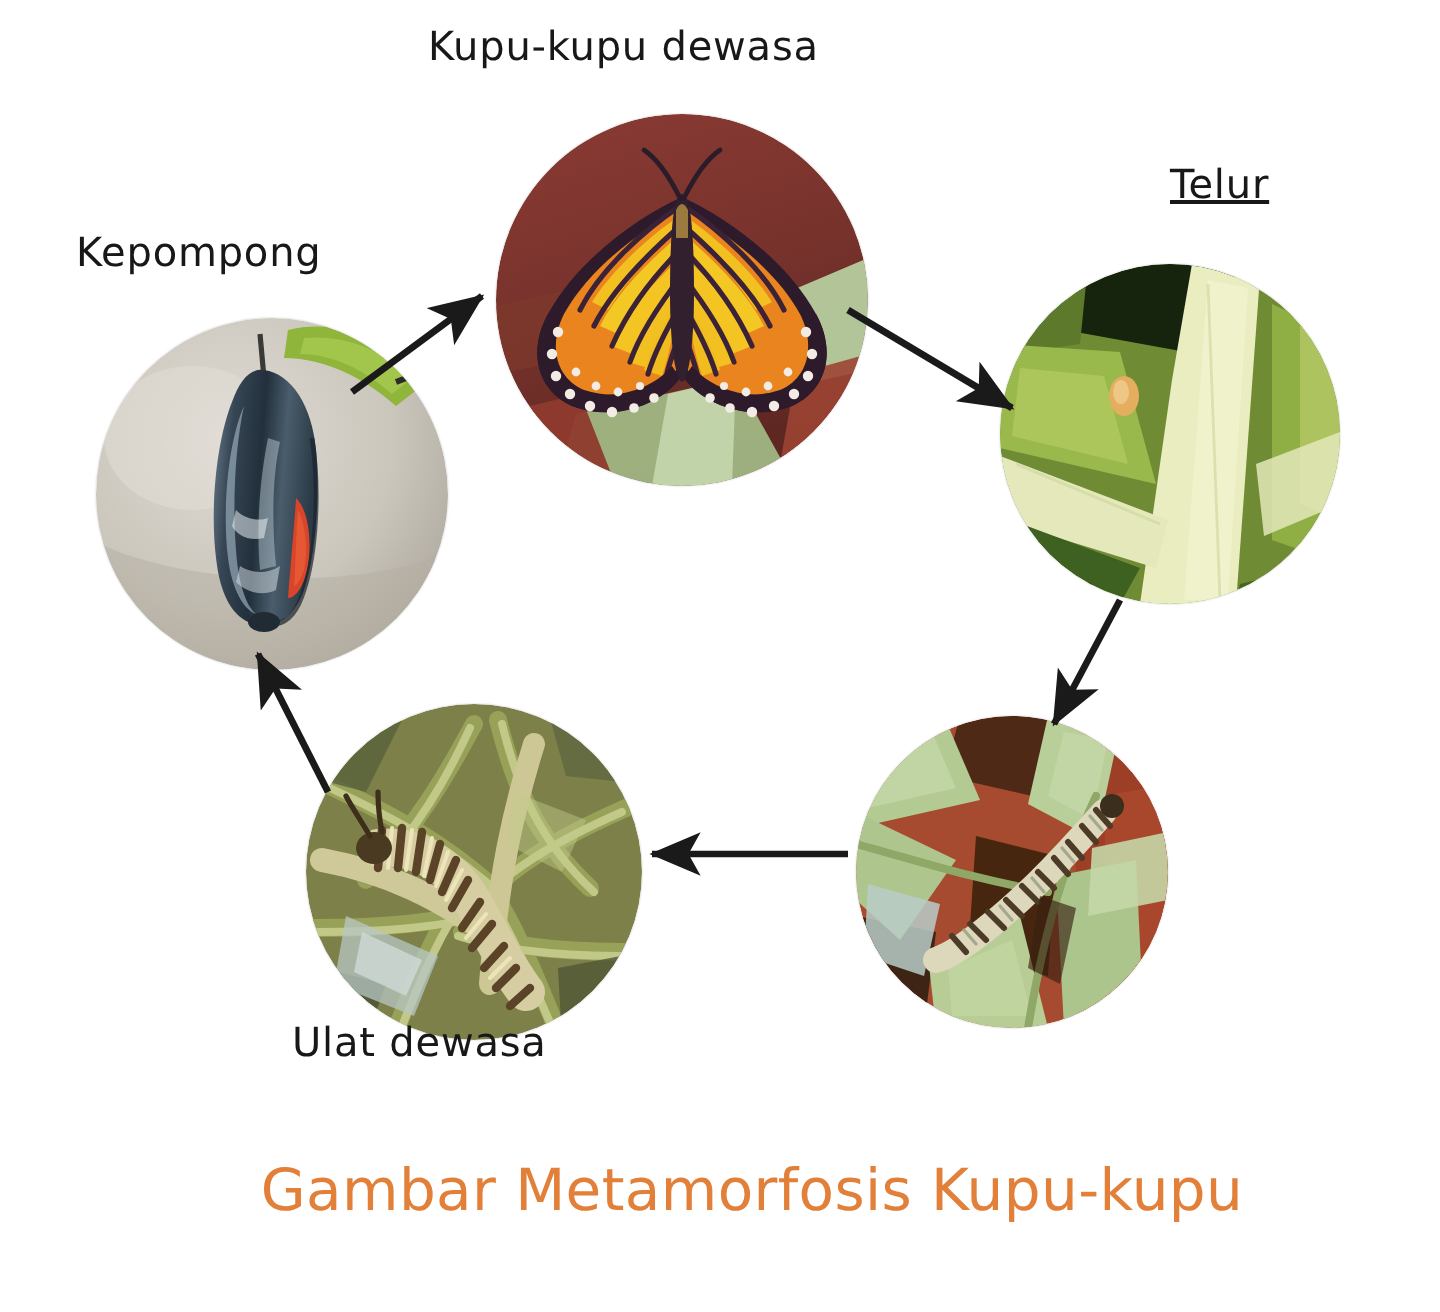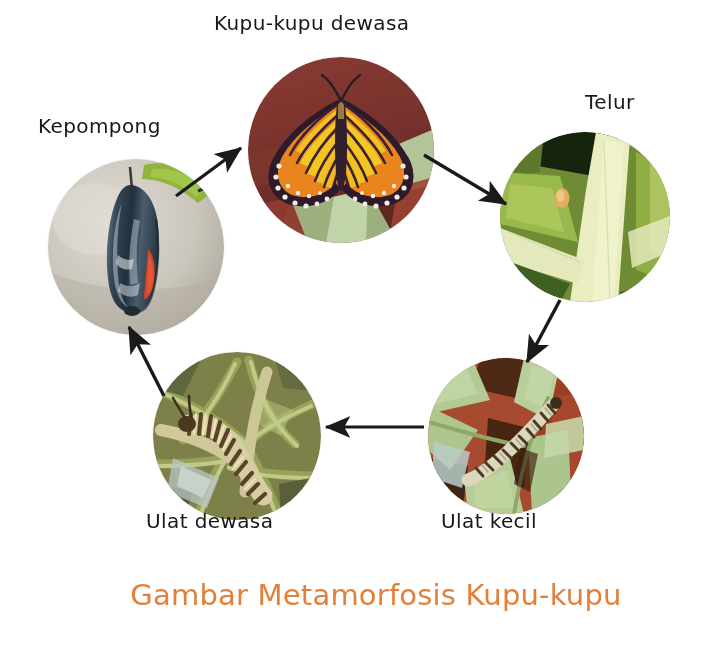--- a/index.html
+++ b/index.html
@@ -172,21 +172,21 @@
                  C90 134 87 116 87 90 C87 56 89 40 93 40 Z" fill="#32202e"></path>
         <g stroke="#2a1c28" stroke-width="2.4" fill="none" stroke-linecap="round">
           <path d="M92 42 C86 30 80 22 74 18"></path>
           <path d="M94 42 C100 30 106 22 112 18"></path>
         </g>
         <path d="M90 48 C92 44 94 44 96 48 L96 62 L90 62 Z" fill="#e0b84a" opacity="0.6"></path>
       </g>
     </svg>
   </div>
 
-  <div class="stage-label" style="left:585px; top:92px;">Telur</div>
+  <div class="stage-label" style="left:585px; top:82px;text-decoration:underline;">Telur</div>
 
   <div class="stage-photo" style="left:500px; top:132px; width:170px; height:170px;">
     <svg width="170" height="170" viewBox="0 0 170 170" aria-hidden="true">
       <defs>
         <clipPath id="clipEgg">
             <circle cx="85" cy="85" r="85"></circle>
           </clipPath>
       </defs>
       <g clip-path="url(#clipEgg)">
         <rect x="0" y="0" width="170" height="170" fill="#6f8c34"></rect>
@@ -280,21 +280,20 @@
           </g>
 
           <circle cx="128" cy="45" r="6" fill="#3b2e1c"></circle>
         </g>
 
         <path d="M92 90 L110 96 L102 134 L86 126 Z" fill="#3b2111" opacity="0.65"></path>
       </g>
     </svg>
   </div>
 
-  <div class="stage-label" style="left:441px; top:511px;">Ulat kecil</div>
 
   <div class="stage-photo" style="left:153px; top:352px; width:168px; height:168px;">
     <svg width="168" height="168" viewBox="0 0 168 168" aria-hidden="true">
       <defs>
         <clipPath id="clipBigCat">
             <circle cx="84" cy="84" r="84"></circle>
           </clipPath>
       </defs>
       <g clip-path="url(#clipBigCat)">
         <rect x="0" y="0" width="168" height="168" fill="#7d8048"></rect>

